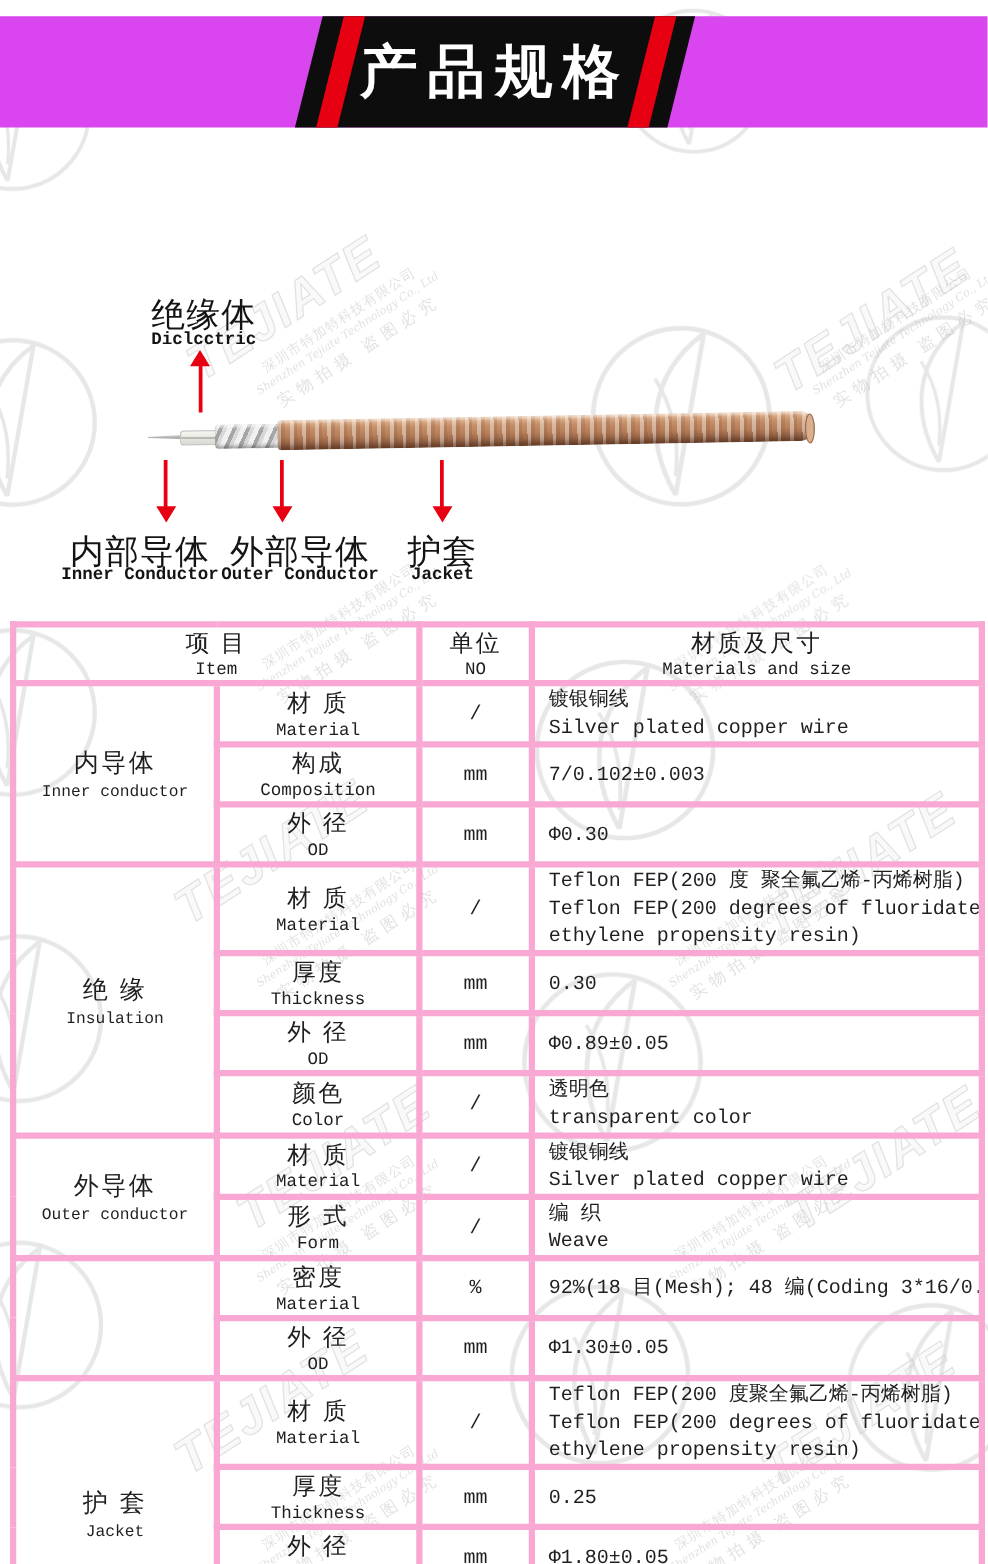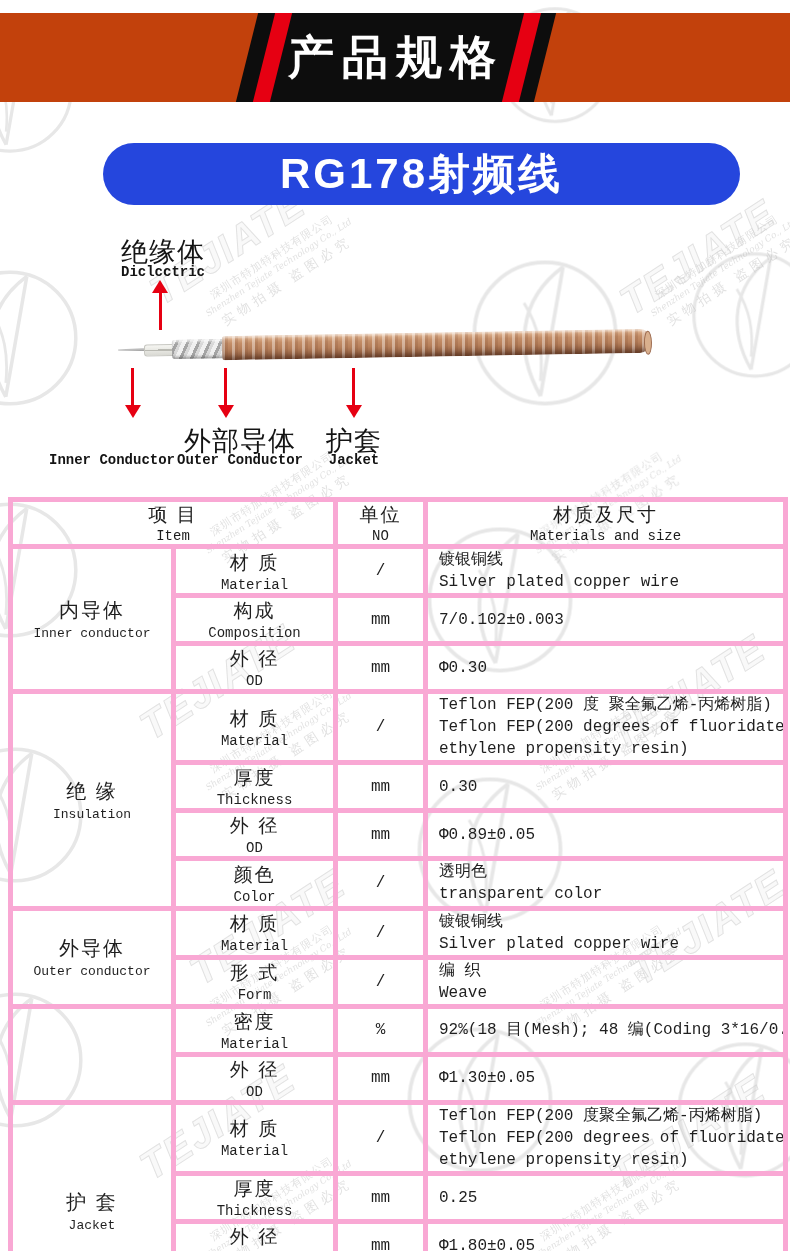--- a/index.html
+++ b/index.html
@@ -13,21 +13,21 @@
   .wm-cluster.lt{color:#ffffff;opacity:.4;}
   .wm-c1{font-size:11px;letter-spacing:1px;}
   .wm-c2{font-size:9px;font-style:italic;font-family:"DejaVu Serif", serif;}
   .wm-c3{font-size:13px;letter-spacing:5px;margin-top:2px;}
   .wm-logo{position:absolute;transform:rotate(-33deg);font-size:40px;font-weight:bold;font-style:italic;
            letter-spacing:2px;color:rgba(200,200,200,0.18);-webkit-text-stroke:1px #cfcfcf;opacity:.6;
            font-family:"Liberation Sans", sans-serif;}
   .wm-svg{position:absolute;left:0;top:0;}
 
   
-  .banner{position:absolute;left:0;top:13px;width:790px;height:89px;background:#c2410c;z-index:2;}
+  .banner{position:absolute;left:0;top:13px;width:790px;height:89px;background:#d946ef;z-index:2;}
   .bn-main{position:absolute;left:247px;top:0;width:298px;height:89px;background:#0d0d0d;transform:skewX(-14deg);}
   .bn-r{position:absolute;top:0;width:17px;height:89px;background:#e60012;transform:skewX(-14deg);}
   .bn-r1{left:264px;}
   .bn-r2{left:513px;}
   .banner-title{position:absolute;left:247px;top:0;width:298px;height:89px;line-height:89px;text-align:center;
                 color:#ffffff;font-size:46px;font-weight:bold;letter-spacing:8px;}
 
   
   .pill{position:absolute;left:103px;top:143px;width:637px;height:62px;border-radius:31px;background:#2546dd;
         z-index:2;text-align:center;}
@@ -198,23 +198,20 @@
     <div class="wm-logo" style="left:600px;top:1110px;">TEJIATE</div>
   </div>
 
   <div class="banner">
     <div class="bn-main"></div>
     <div class="bn-r bn-r1"></div>
     <div class="bn-r bn-r2"></div>
     <div class="banner-title">产品规格</div>
   </div>
 
-  <div class="pill">
-    <span>RG178射频线</span>
-  </div>
 
   <div class="diagram">
     <div class="dlab-cn lbl-die-cn">绝缘体</div>
     <div class="dlab-en lbl-die-en">Diclcctric</div>
 
     <div class="arr-up-head"></div>
     <div class="arrow arr-up-shaft"></div>
 
     <div class="cable">
       <div class="wire"></div>
@@ -225,20 +222,21 @@
       </div>
     </div>
 
     <div class="arrow arr-d1"></div>
     <div class="arrow arr-d2"></div>
     <div class="arrow arr-d3"></div>
     <div class="arr-dh arr-dh1"></div>
     <div class="arr-dh arr-dh2"></div>
     <div class="arr-dh arr-dh3"></div>
 
+    <div class="dlab-cn lbl-inner-cn">内部导体</div>
     <div class="dlab-en lbl-inner-en">Inner Conductor</div>
     <div class="dlab-cn lbl-outer-cn">外部导体</div>
     <div class="dlab-en lbl-outer-en">Outer Conductor</div>
     <div class="dlab-cn lbl-jacket-cn">护套</div>
     <div class="dlab-en lbl-jacket-en">Jacket</div>
   </div>
 
   <table class="spec">
     <colgroup>
         <col style="width:163px">

